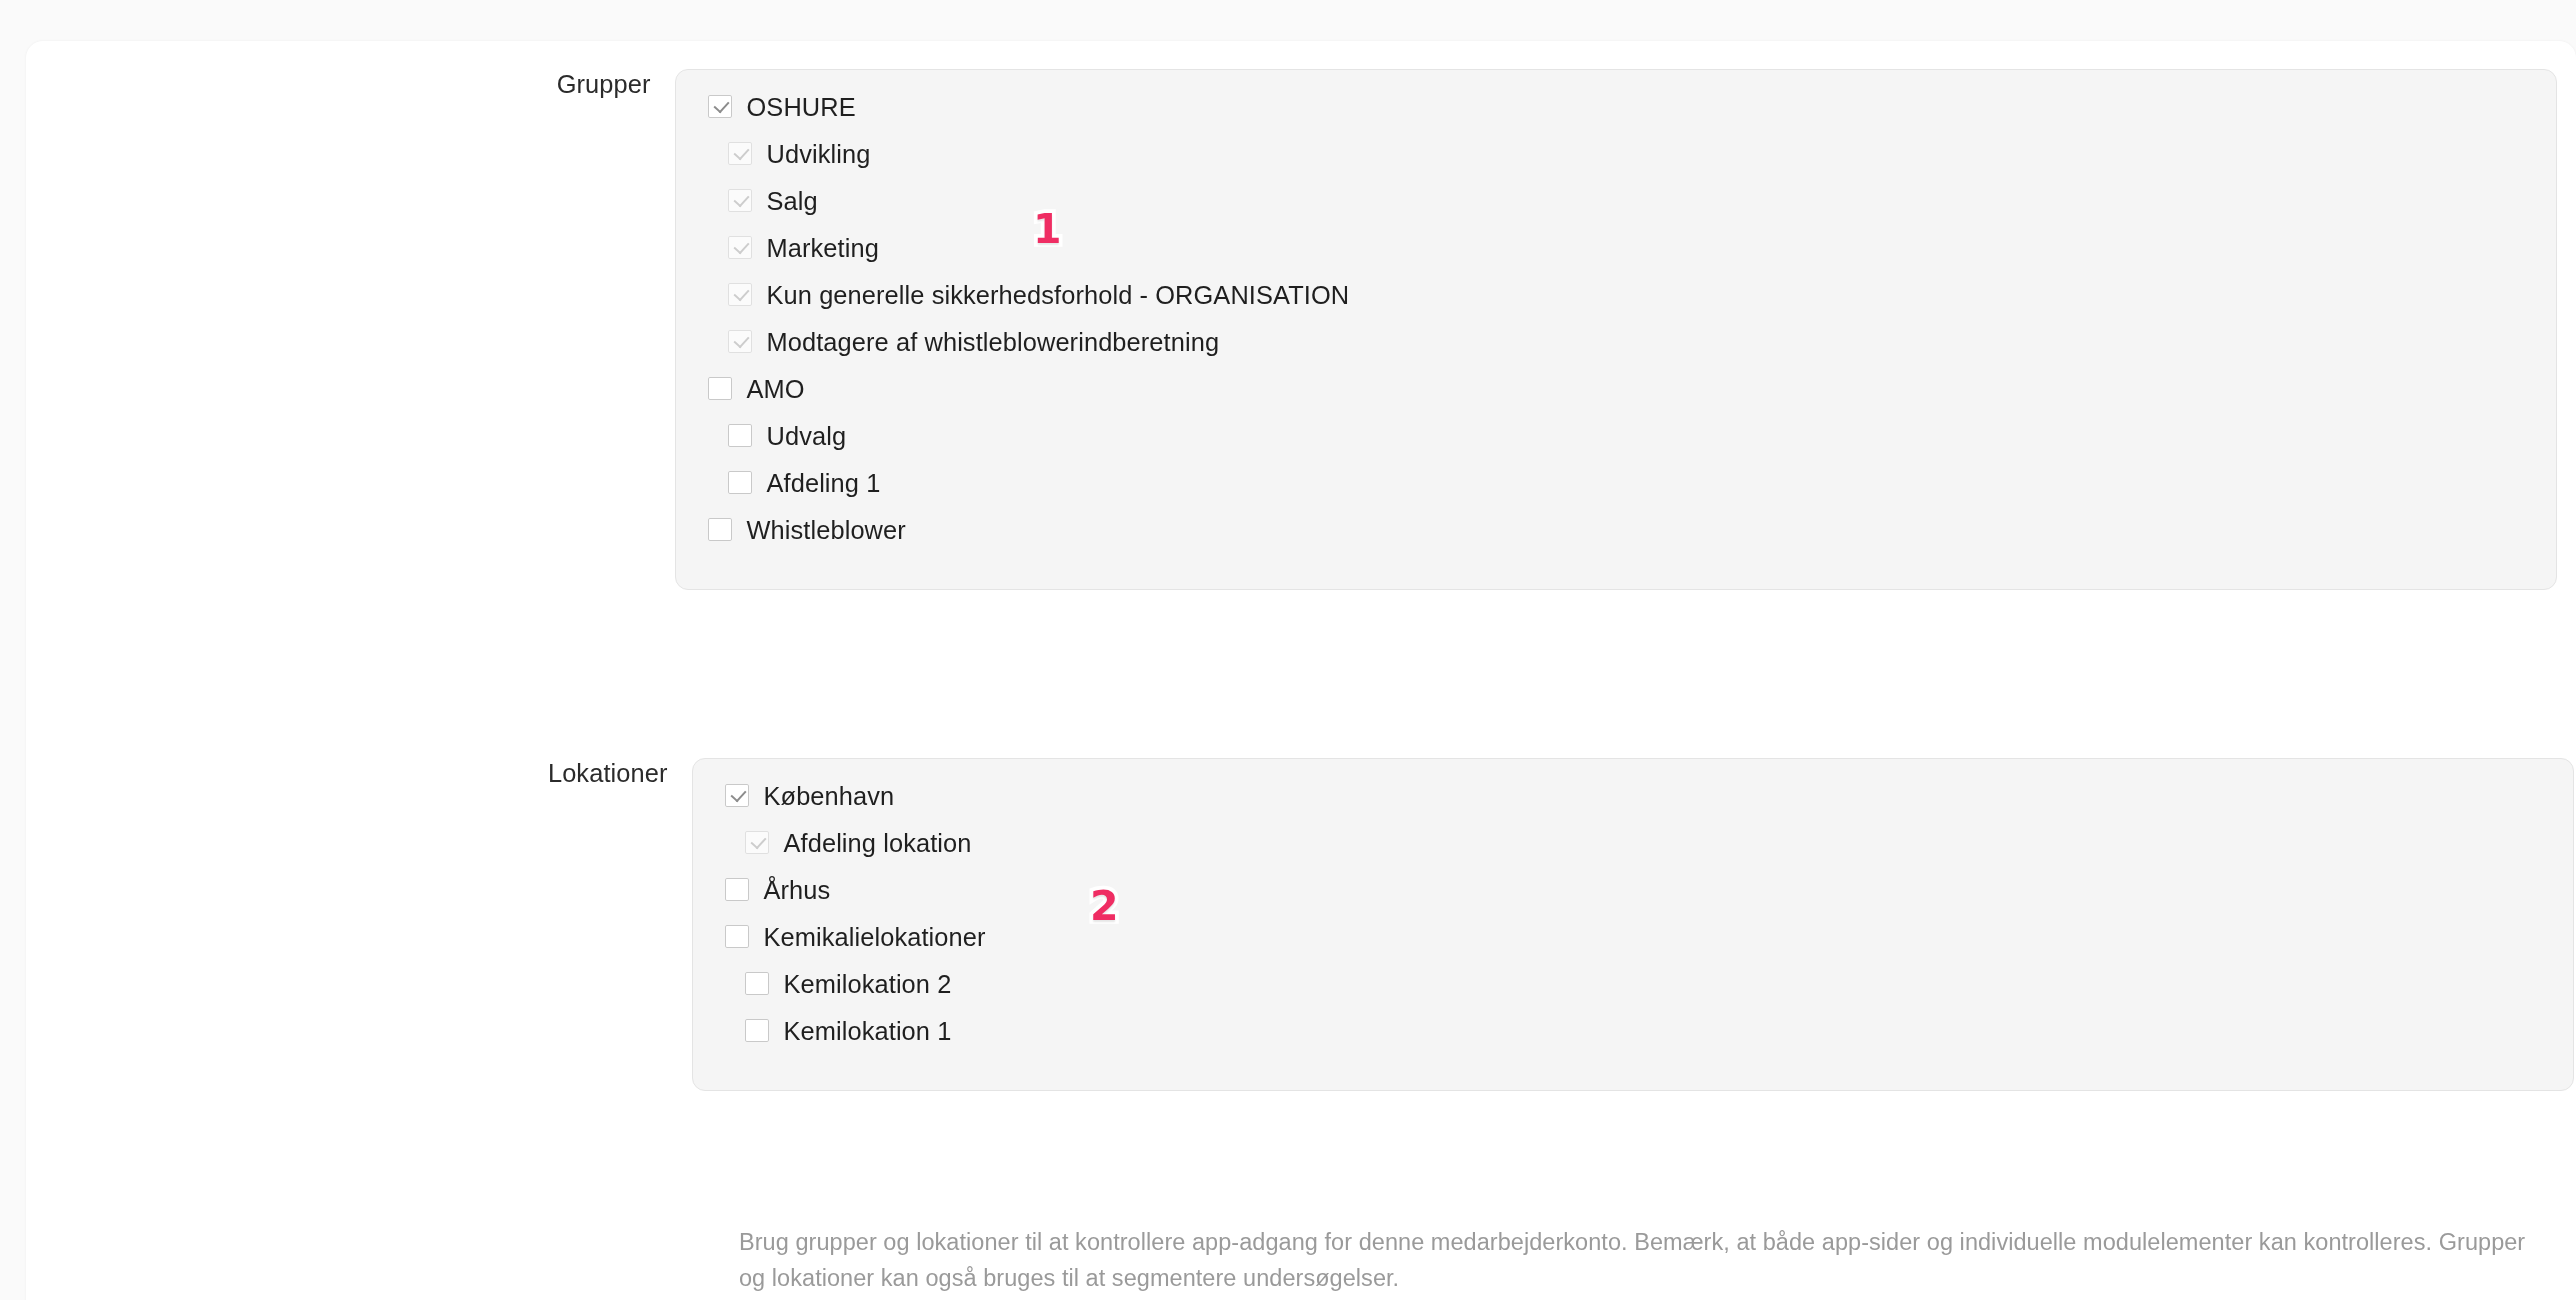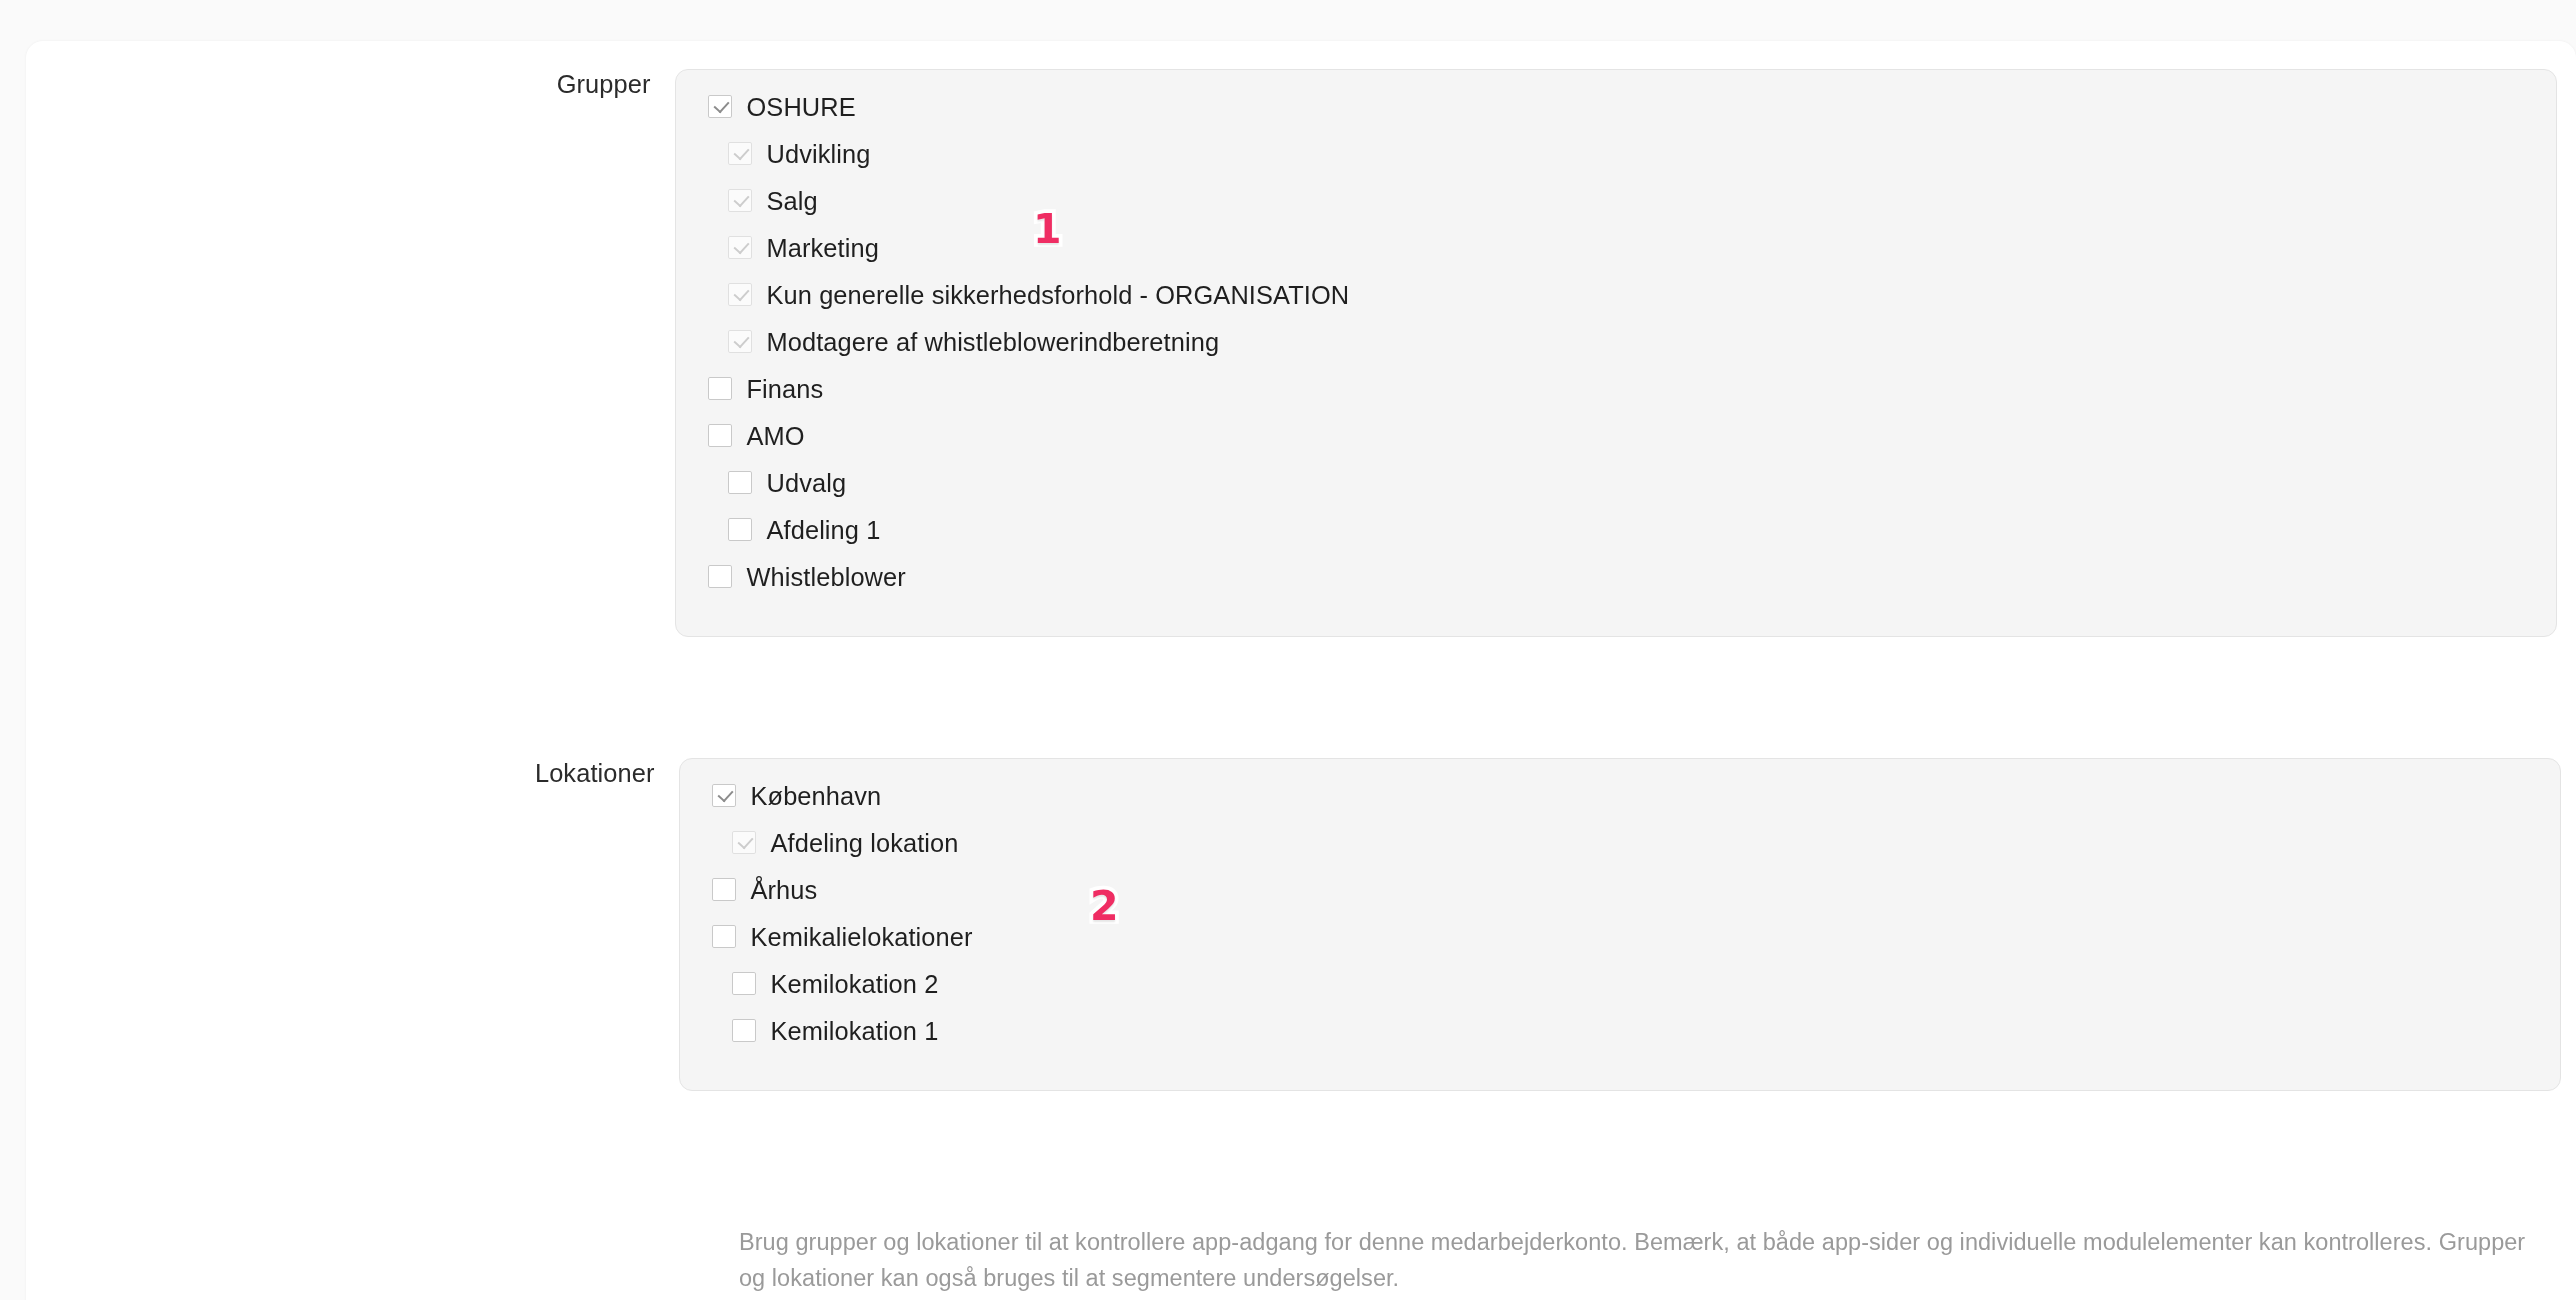--- a/index.html
+++ b/index.html
@@ -171,42 +171,38 @@
           <div class="tree-row lvl-1">
             <span class="cb checked dim"></span>
             <span class="tree-label">Kun generelle sikkerhedsforhold - ORGANISATION</span>
           </div>
           <div class="tree-row lvl-1">
             <span class="cb checked dim"></span>
             <span class="tree-label">Modtagere af whistleblowerindberetning</span>
           </div>
           <div class="tree-row lvl-0">
             <span class="cb unchecked"></span>
-            <span class="tree-label">Finans</span>
-          </div>
-          <div class="tree-row lvl-0">
-            <span class="cb unchecked"></span>
             <span class="tree-label">AMO</span>
           </div>
           <div class="tree-row lvl-1">
             <span class="cb unchecked"></span>
             <span class="tree-label">Udvalg</span>
           </div>
           <div class="tree-row lvl-1">
             <span class="cb unchecked"></span>
             <span class="tree-label">Afdeling 1</span>
           </div>
           <div class="tree-row lvl-0">
             <span class="cb unchecked"></span>
             <span class="tree-label">Whistleblower</span>
           </div>
         </div>
     </div>
 
-    <div class="form-row" style="left:4px; top:717px;">
+    <div class="form-row" style="left:17px; top:717px;">
       <div class="field-label">Lokationer</div>
       <div class="tree-panel" id="locations-panel">
           <div class="tree-row lvl-0">
             <span class="cb checked"></span>
             <span class="tree-label">København</span>
           </div>
           <div class="tree-row lvl-1">
             <span class="cb checked dim"></span>
             <span class="tree-label">Afdeling lokation</span>
           </div>

